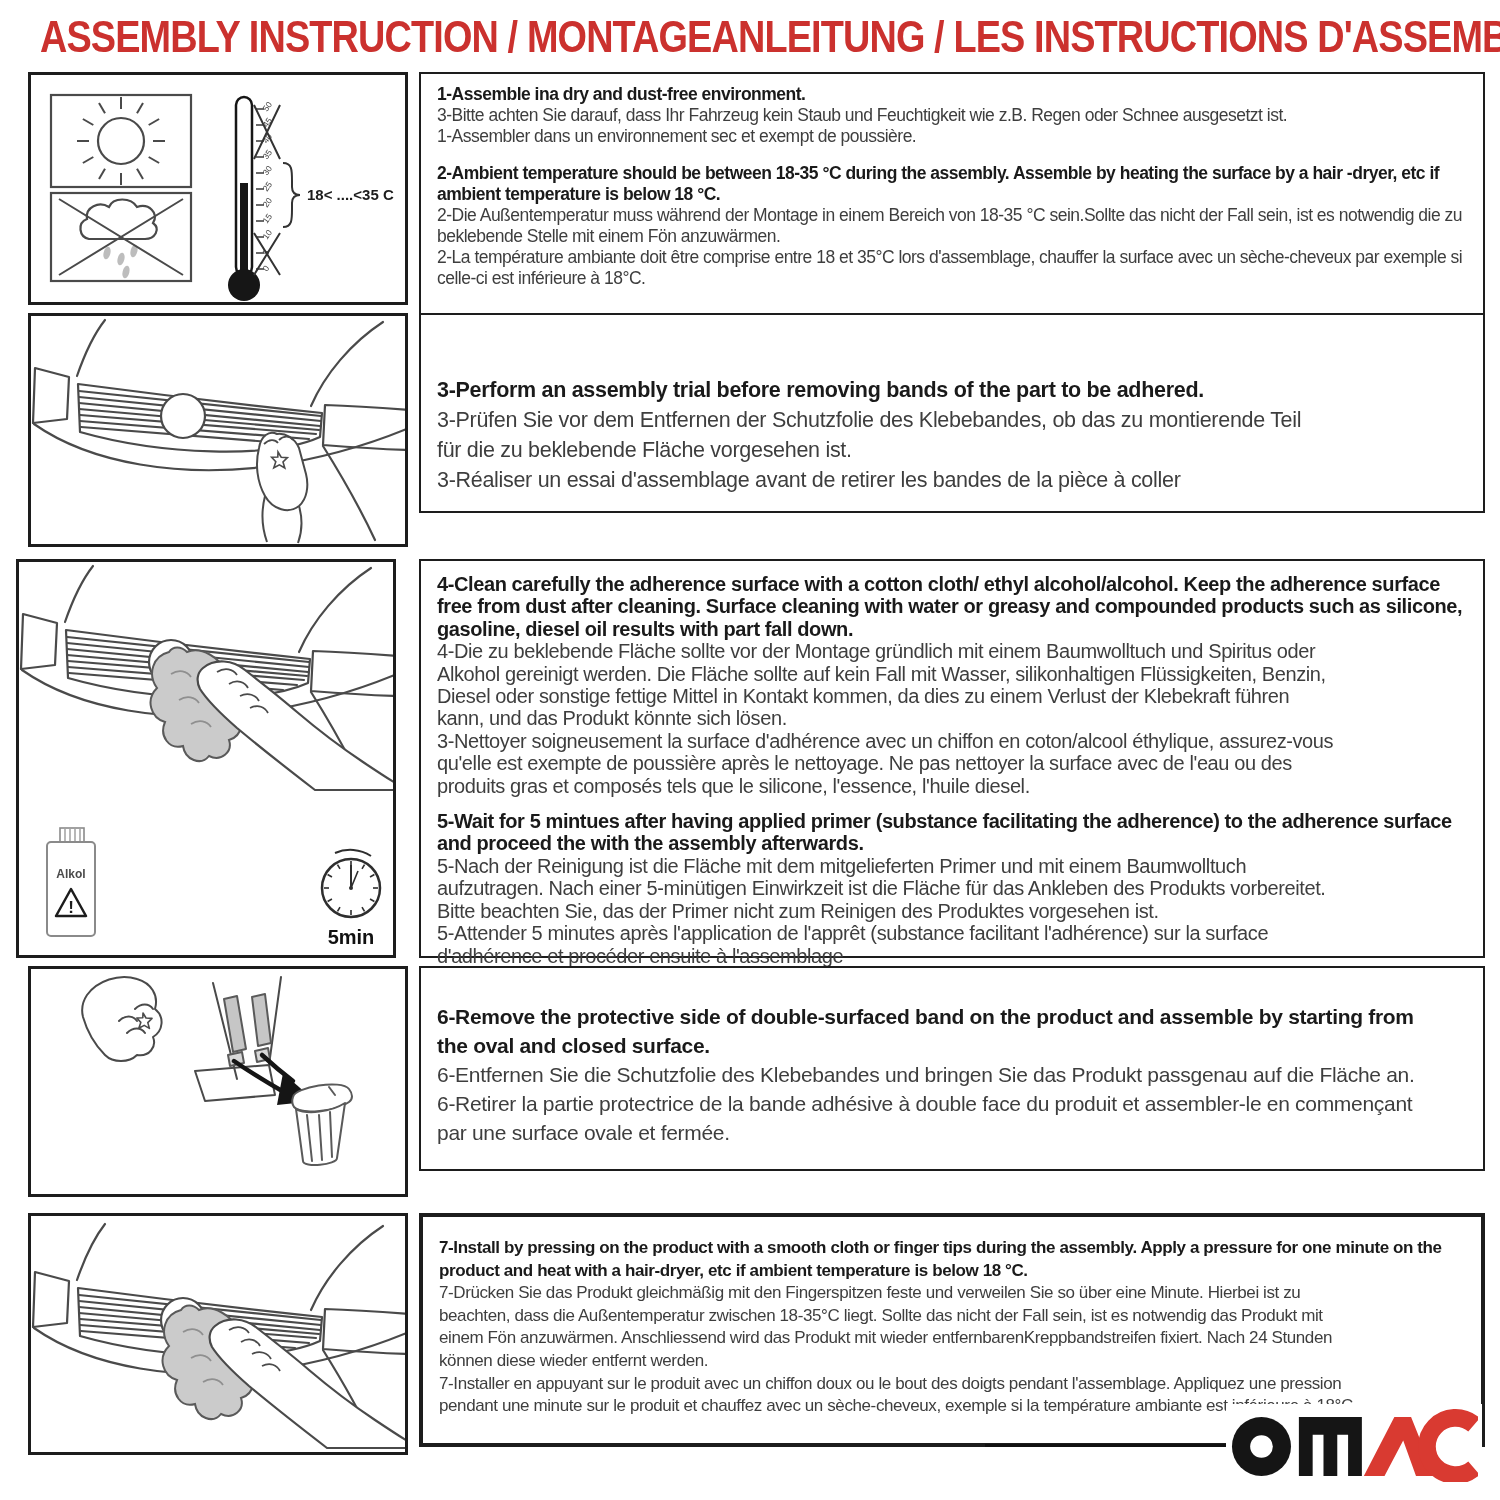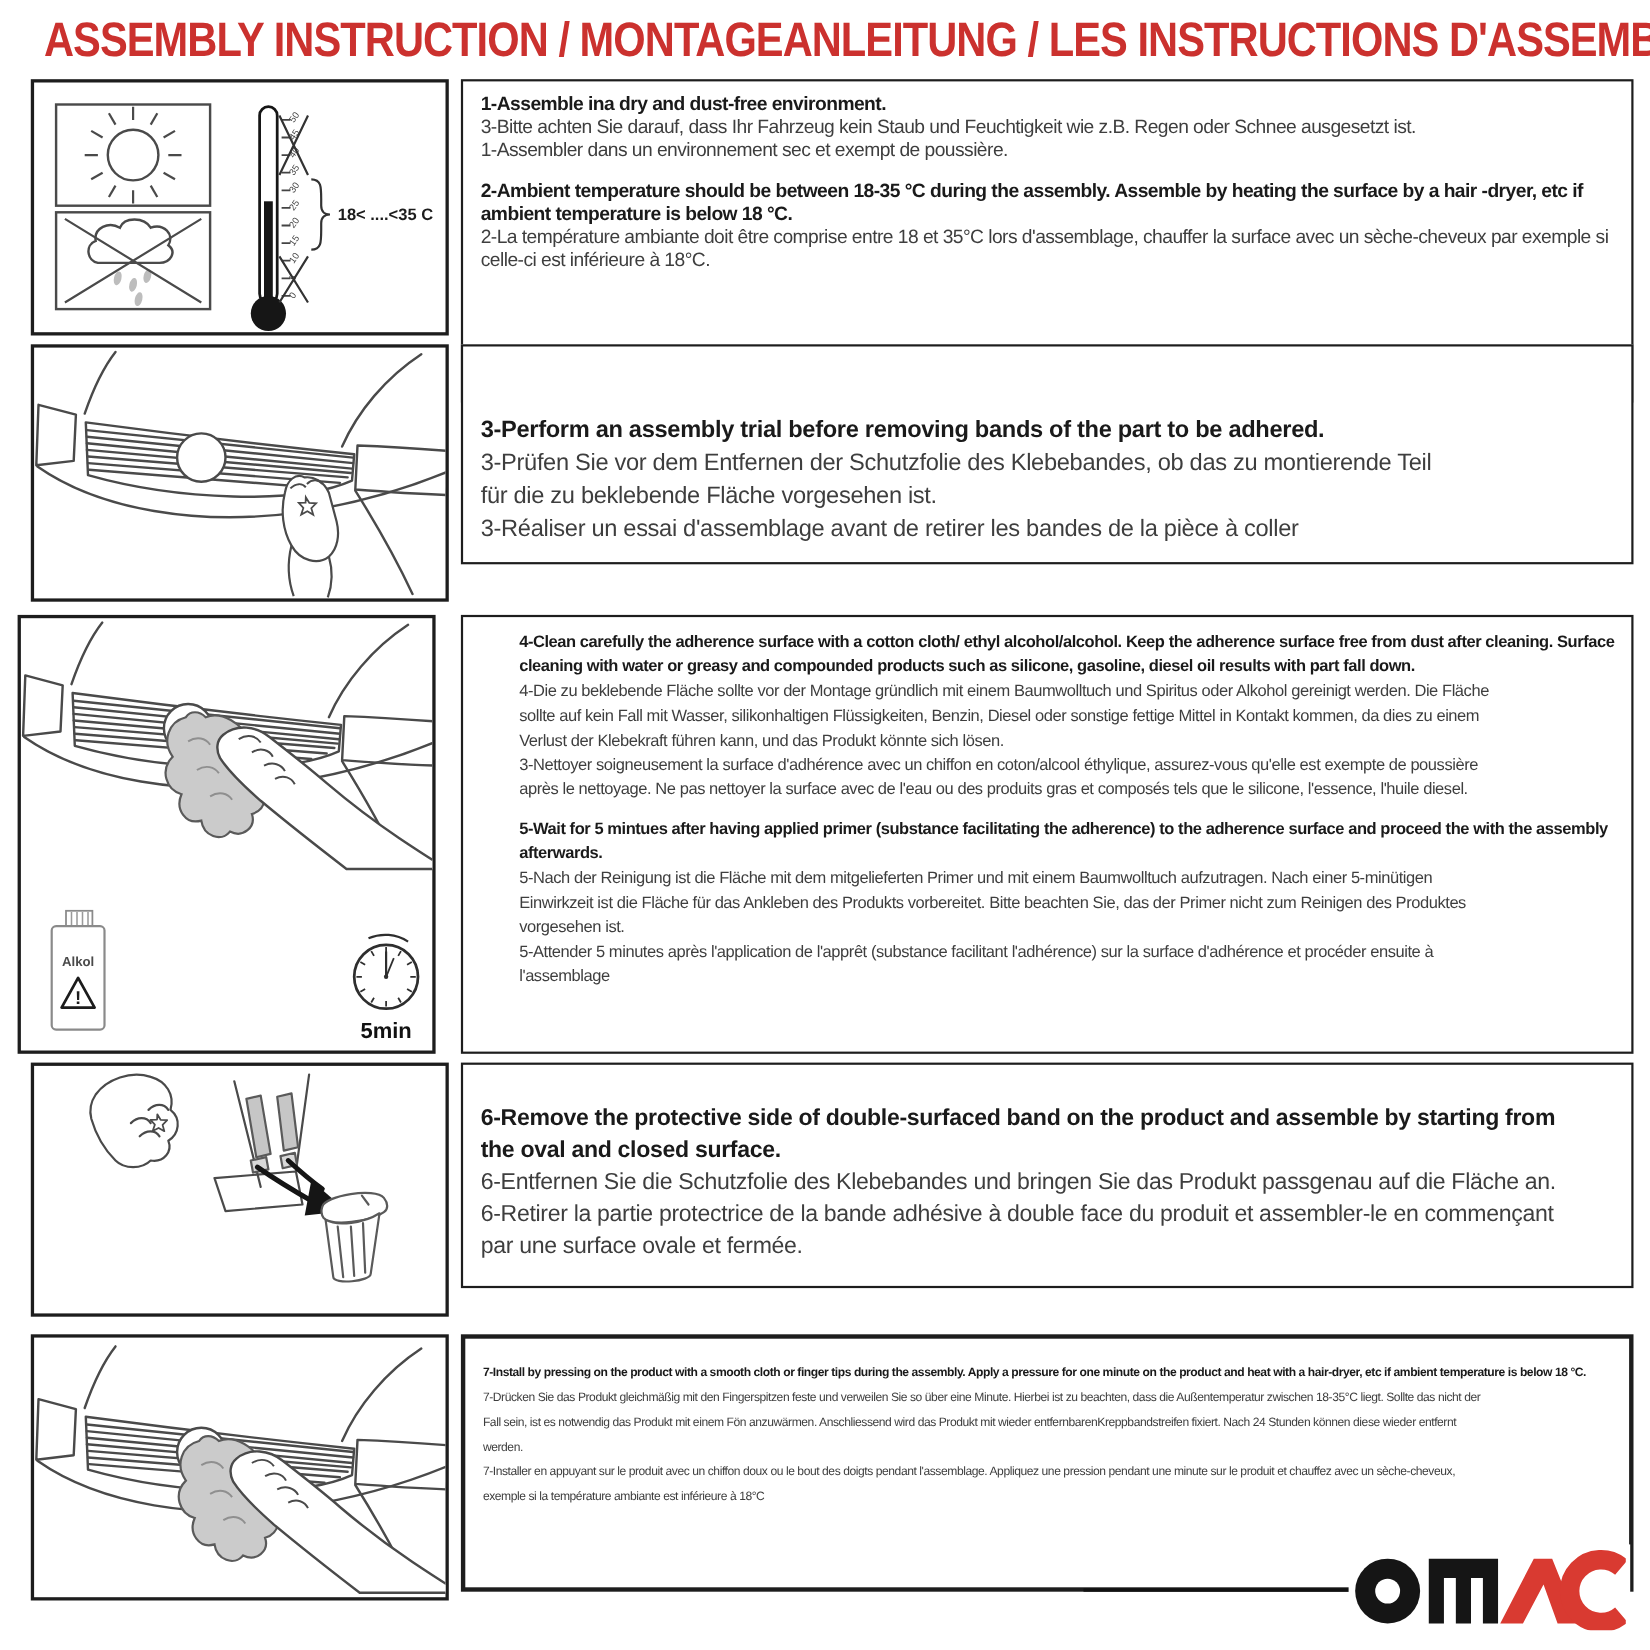--- a/index.html
+++ b/index.html
@@ -16,27 +16,27 @@
   .text-col .b{font-weight:bold;color:#1a1a1a;}
   .text-col .r{color:#3e3e3e;}
   .gap{margin-top:16px !important;}
   
   .s1{padding:10px 14px 0 16px;}
   .s1 p{font-size:17.5px;line-height:21px;letter-spacing:-0.5px;}
   .s2{padding:60px 14px 0 16px;}
   .s2 p{font-size:21.5px;line-height:30px;letter-spacing:-0.3px;}
   .s2 p.r{max-width:880px;}
   .s3{padding:12px 14px 0 16px;}
-  .s3 p{font-size:15px;line-height:22.4px;letter-spacing:-0.4px;margin-left:35px;}
+  .s3 p{font-size:20px;line-height:22.4px;letter-spacing:-0.4px;}
   .s3 p.r{max-width:900px;}
   .s3 .gap{margin-top:13px !important;}
   .s4{padding:34px 14px 0 16px;}
   .s4 p{font-size:21px;line-height:29px;letter-spacing:-0.3px;max-width:1000px;}
   .s5{padding:20px 14px 0 16px;}
-  .s5 p{font-size:11px;line-height:22.6px;letter-spacing:-0.4px;}
+  .s5 p{font-size:17px;line-height:22.6px;letter-spacing:-0.4px;}
   .s5 p.r{max-width:920px;}
   svg{display:block;}
   .illu{position:absolute;inset:0;}
   .logo-rule{position:absolute;left:985px;top:1444px;width:242px;height:3px;background:#111;}
   .logo{position:absolute;left:1226px;top:1404px;width:256px;height:80px;background:#fff;
         display:flex;align-items:center;justify-content:center;}
   .sr{position:absolute;width:1px;height:1px;overflow:hidden;clip:rect(0 0 0 0);white-space:nowrap;}
 </style>
 </head>
 <body>
@@ -147,20 +147,21 @@
         <path d="M252,88 C261,88 261,95 261,106 L261,112 C261,118 265,120 269,120 C265,120 261,122 261,128 L261,134 C261,145 261,152 252,152" fill="none" stroke="#333" stroke-width="2"></path>
         <text x="276" y="125" font-size="15" font-weight="bold" fill="#1c1c1c" font-family="Liberation Sans, sans-serif">18&lt; ....&lt;35 C</text>
       </g>
     </svg>
   </div>
   <div class="box rbox s1 text-col" style="left:419px;top:72px;width:1066px;height:294px;">
     <p class="b">1-Assemble ina dry and dust-free environment.</p>
     <p class="r">3-Bitte achten Sie darauf, dass Ihr Fahrzeug kein Staub und Feuchtigkeit wie z.B. Regen oder Schnee ausgesetzt ist.</p>
     <p class="r">1-Assembler dans un environnement sec et exempt de poussière.</p>
     <p class="b gap">2-Ambient temperature should be between 18-35 °C  during the assembly. Assemble by heating the surface by a hair -dryer, etc if ambient temperature is below 18 °C.</p>
+    <p class="r">2-Die Außentemperatur muss während der Montage in einem Bereich von 18-35 °C  sein.Sollte das nicht der Fall sein, ist es notwendig die zu beklebende Stelle mit einem Fön anzuwärmen.</p>
     <p class="r">2-La température ambiante doit être comprise entre 18 et 35°C lors d'assemblage, chauffer la surface avec un sèche-cheveux par exemple si celle-ci est inférieure à 18°C.</p>
   </div>
 
   <div class="box" style="left:28px;top:313px;width:380px;height:234px;">
     <svg class="illu" viewBox="0 0 374 228" width="374" height="228">
       <use href="#grille-base"></use>
       <use href="#hand-part"></use>
     </svg>
   </div>
   <div class="box rbox s2 text-col" style="left:419px;top:313px;width:1066px;height:200px;">

